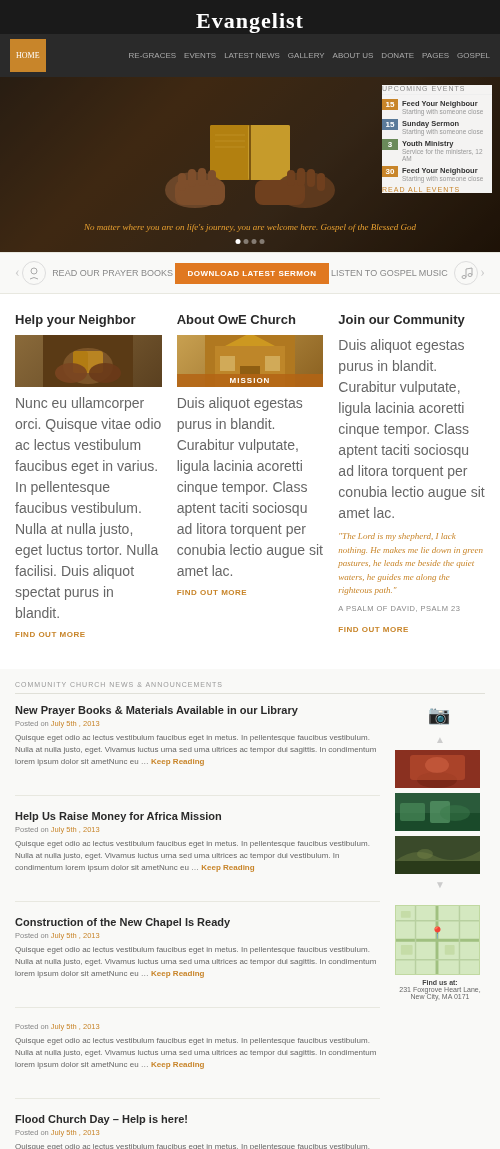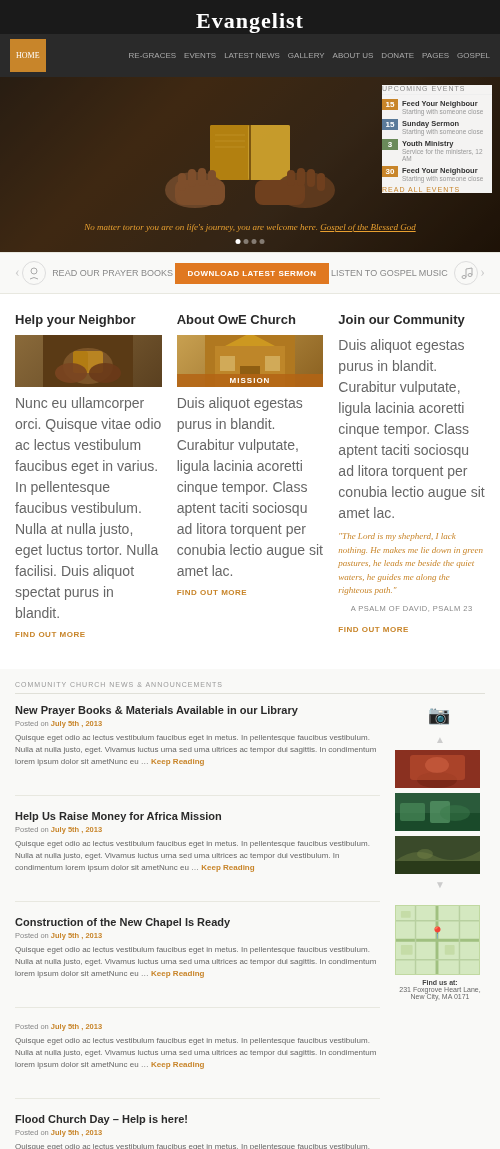--- a/index.html
+++ b/index.html
@@ -52,34 +52,34 @@
     
     .three-cols { display: flex; gap: 15px; margin-bottom: 20px; }
     .col { flex: 1; }
     .col-title { font-size: 13px; font-weight: bold; color: #2a2a2a; margin-bottom: 8px; font-family: Arial, sans-serif; }
     .col-img { width: 100%; height: 52px; margin-bottom: 6px; overflow: hidden; }
     .col-img-help { background: linear-gradient(135deg, #8a6a3a, #5a4020); display: flex; align-items: center; justify-content: center; }
     .col-img-church { background: linear-gradient(135deg, #c8a050, #8a6020); display: flex; align-items: center; justify-content: center; position: relative; overflow: hidden; }
     .col-text { font-size: 14px; color: #666; line-height: 1.5; margin-bottom: 6px; font-family: Arial, sans-serif; }
     .find-more { color: #c8852a; font-size: 8px; font-family: Arial, sans-serif; font-weight: bold; text-transform: uppercase; letter-spacing: 0.5px; }
     .community-quote { font-size: 9px; color: #c8852a; font-style: italic; line-height: 1.5; margin: 6px 0; }
-    .psalm-ref { font-size: 7.5px; color: #888; font-family: Arial, sans-serif; text-transform: uppercase; letter-spacing: 0.5px; text-align: center; }
+    .psalm-ref { font-size: 7.5px; color: #888; font-family: Arial, sans-serif; text-transform: uppercase; letter-spacing: 0.5px; }
 
     
     .news-section { background: #f9f9f7; padding: 12px 15px; }
     .news-label { font-size: 7px; color: #999; font-family: Arial, sans-serif; text-transform: uppercase; letter-spacing: 1px; border-bottom: 1px solid #e0e0d8; padding-bottom: 5px; margin-bottom: 10px; }
     .news-layout { display: flex; gap: 15px; }
     .news-main { flex: 1; }
     .news-sidebar { width: 90px; }
 
     .news-item { margin-bottom: 14px; border-bottom: 1px solid #e8e8e0; padding-bottom: 27px; }
     .news-item:last-child { border-bottom: none; }
     .news-title { font-size: 11px; font-weight: bold; color: #2a2a2a; margin-bottom: 3px; font-family: Arial, sans-serif; }
     .news-date { font-size: 7.5px; color: #888; font-family: Arial, sans-serif; margin-bottom: 4px; }
-    .news-date span { color: #c8852a; font-weight: bold; }
+    .news-date span { color: #c8852a; }
     .news-body { font-size: 8px; color: #666; line-height: 1.5; font-family: Arial, sans-serif; }
     .keep-reading { color: #c8852a; font-weight: bold; }
     .view-all { color: #c8852a; font-size: 8px; font-family: Arial, sans-serif; font-weight: bold; text-transform: uppercase; letter-spacing: 0.5px; margin-top: 5px; display: block; }
 
     
     .news-sidebar { display: flex; flex-direction: column; gap: 5px; }
     .sidebar-camera { text-align: center; color: #c8852a; font-size: 18px; margin-bottom: 3px; }
     .sidebar-arrow { text-align: center; color: #ccc; font-size: 10px; }
     .sidebar-img-1 { background: linear-gradient(135deg, #8a3020, #c85030); }
     .sidebar-img-2 { background: linear-gradient(135deg, #2a5a3a, #4a8a5a); }
@@ -158,22 +158,22 @@
       <rect x="48" y="64" width="8" height="18" rx="4" fill="#8a5530"></rect>
       <rect x="58" y="63" width="8" height="18" rx="4" fill="#8a5530"></rect>
       <rect x="68" y="65" width="8" height="16" rx="4" fill="#8a5530"></rect>
       <rect x="147" y="65" width="8" height="16" rx="4" fill="#7a4520"></rect>
       <rect x="157" y="63" width="8" height="18" rx="4" fill="#7a4520"></rect>
       <rect x="167" y="64" width="8" height="18" rx="4" fill="#7a4520"></rect>
       <rect x="177" y="68" width="8" height="18" rx="4" fill="#7a4520"></rect>
     </svg>
   </div>
   <div class="hero-caption">
-    <span>No matter tortor you are on life's journey, you are welcome here. </span>
-    <span style="color:#e8a030;font-style:italic;text-decoration:underline;">Gospel of the Blessed God</span>
+    <span>No matter where you are on life's journey, you are welcome here. </span>
+    <span style="color:#e8a030;font-style:italic;">Gospel of the Blessed God</span>
   </div>
   <div class="hero-dots">
     <div class="hero-dot active"></div>
     <div class="hero-dot"></div>
     <div class="hero-dot"></div>
     <div class="hero-dot"></div>
   </div>
 
   <div class="upcoming-events">
     <div class="ue-title">UPCOMING EVENTS</div>

